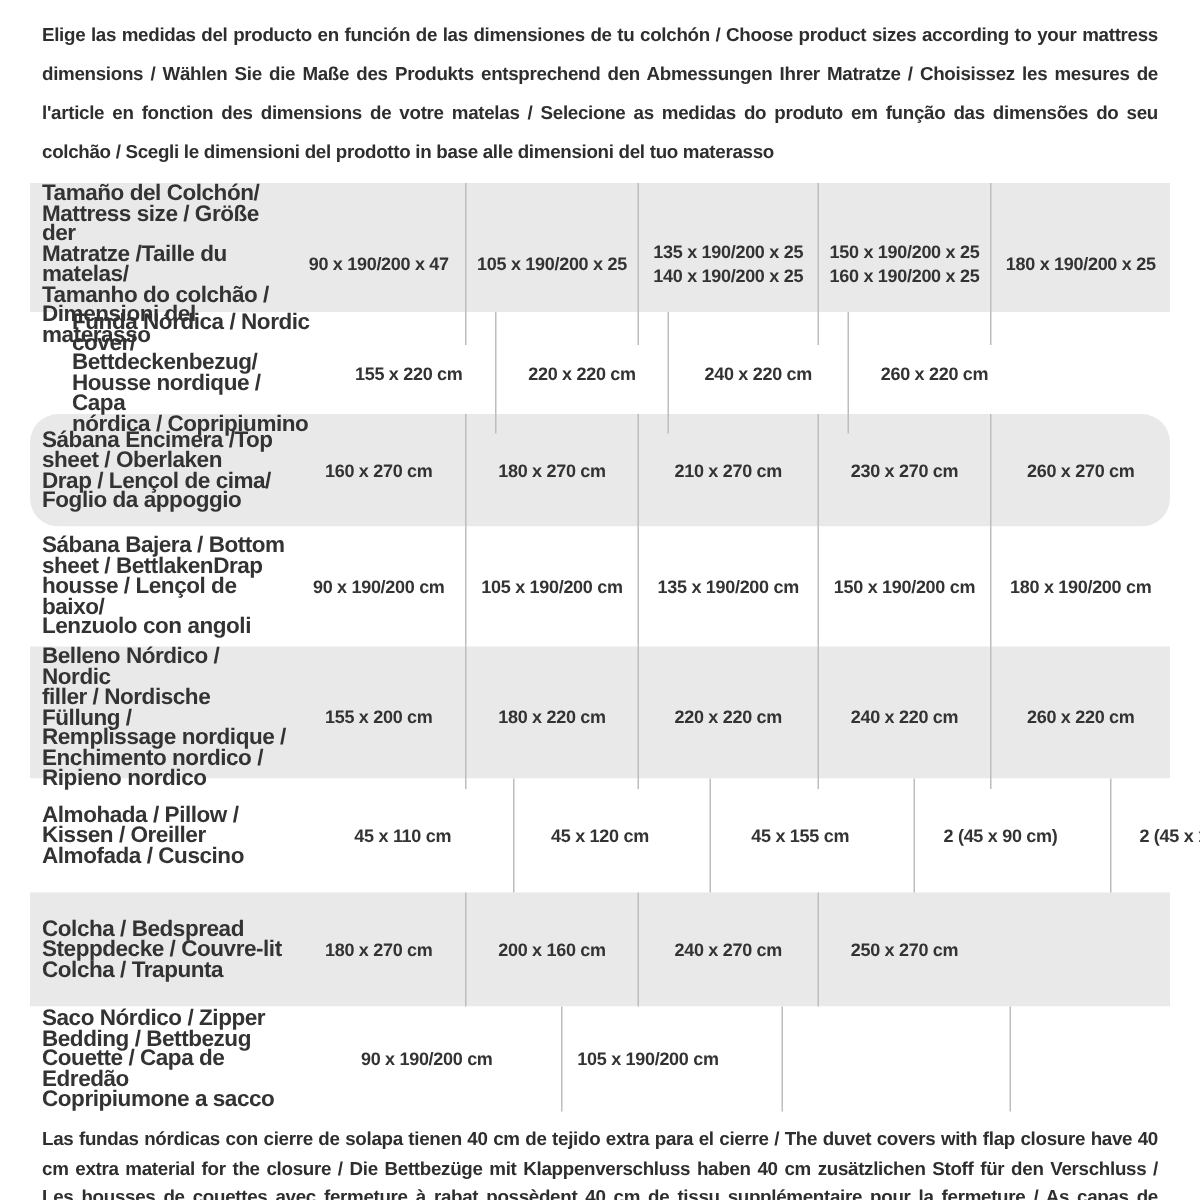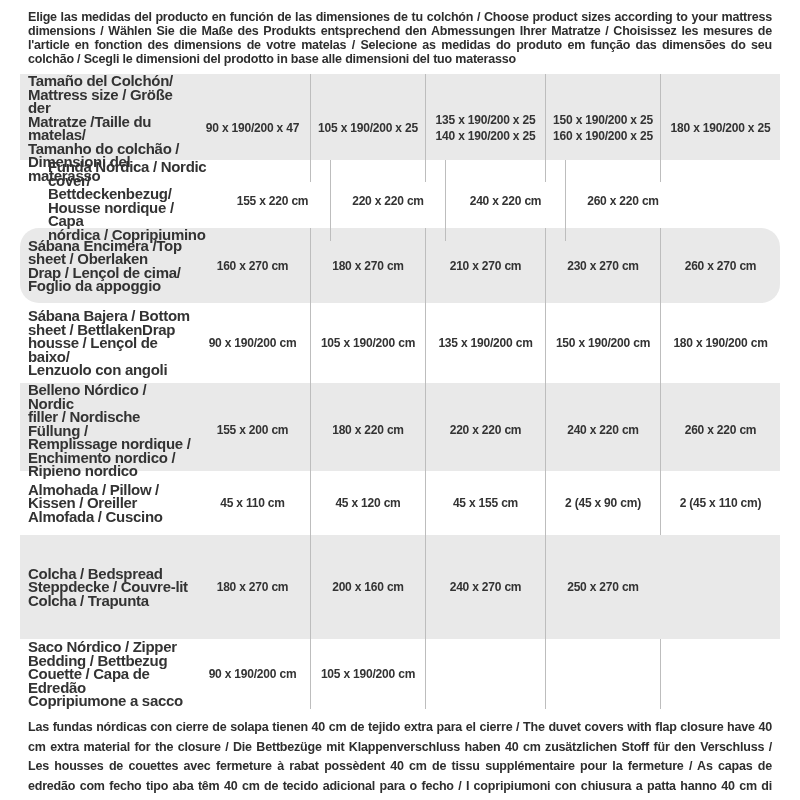--- a/index.html
+++ b/index.html
@@ -11,42 +11,42 @@
     width: 800px;
     height: 800px;
     font-family: "Liberation Sans", sans-serif;
     font-weight: bold;
     color: #333333;
     overflow: hidden;
   }
   .intro {
     margin: 10px 28px 8px 28px;
     font-size: 12.5px;
-    line-height: 14px;
+    line-height: 26px;
     text-align: justify;
     letter-spacing: -0.2px;
     color: #2e2e2e;
   }
   .size-table {
     margin: 0 20px;
   }
   .row {
     display: grid;
     grid-template-columns: 175px 115px 115px 120px 115px 120px;
   }
   .row:nth-child(odd) { background: #e9e9e9; }
   .row:nth-child(even) { background: #ffffff; }
   .row:nth-child(1) { height: 86px; }
   .row:nth-child(2) { height: 68px; margin-left: 20px; }
   .row:nth-child(3) { height: 75px; border-radius: 19px; }
   .row:nth-child(4) { height: 80px; }
   .row:nth-child(5) { height: 88px; }
-  .row:nth-child(6) { height: 64px; }
-  .row:nth-child(7) { height: 104px; }
-  .row:nth-child(8) { height: 70px; }
+  .row:nth-child(6) { height: 76px; gap: 16px; }
+  .row:nth-child(7) { height: 76px; }
+  .row:nth-child(8) { height: 70px; gap: 32px; }
   .cell {
     display: flex;
     align-items: center;
     white-space: pre-line;
   }
   .label {
     padding-left: 8px;
     padding-right: 4px;
     font-size: 15px;
     line-height: 13.5px;

